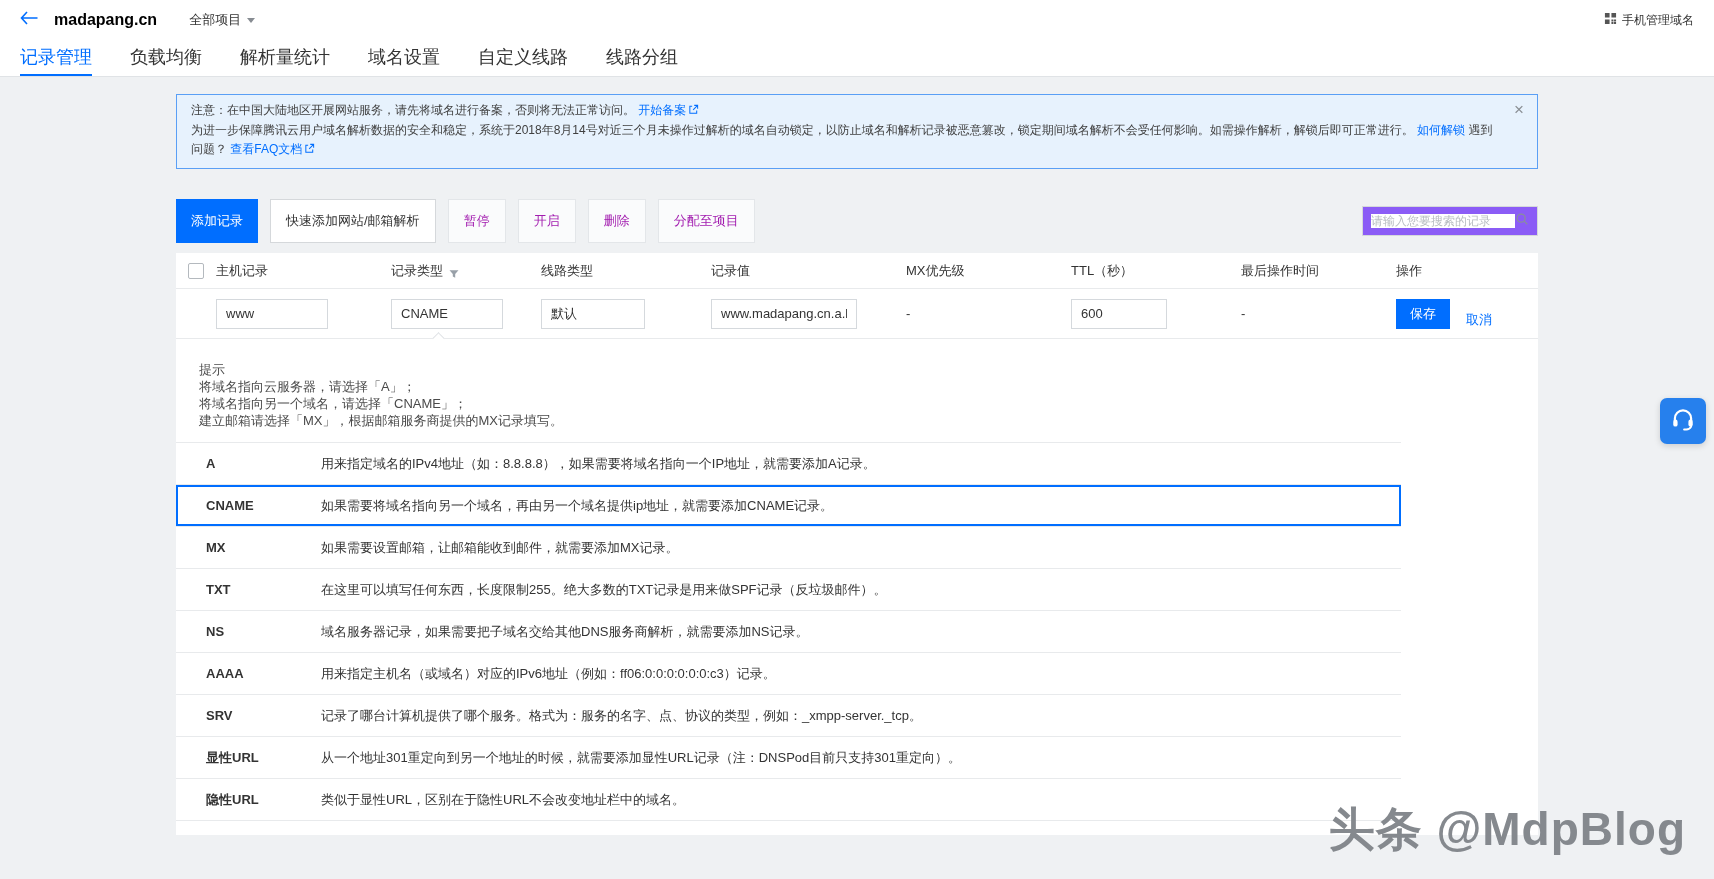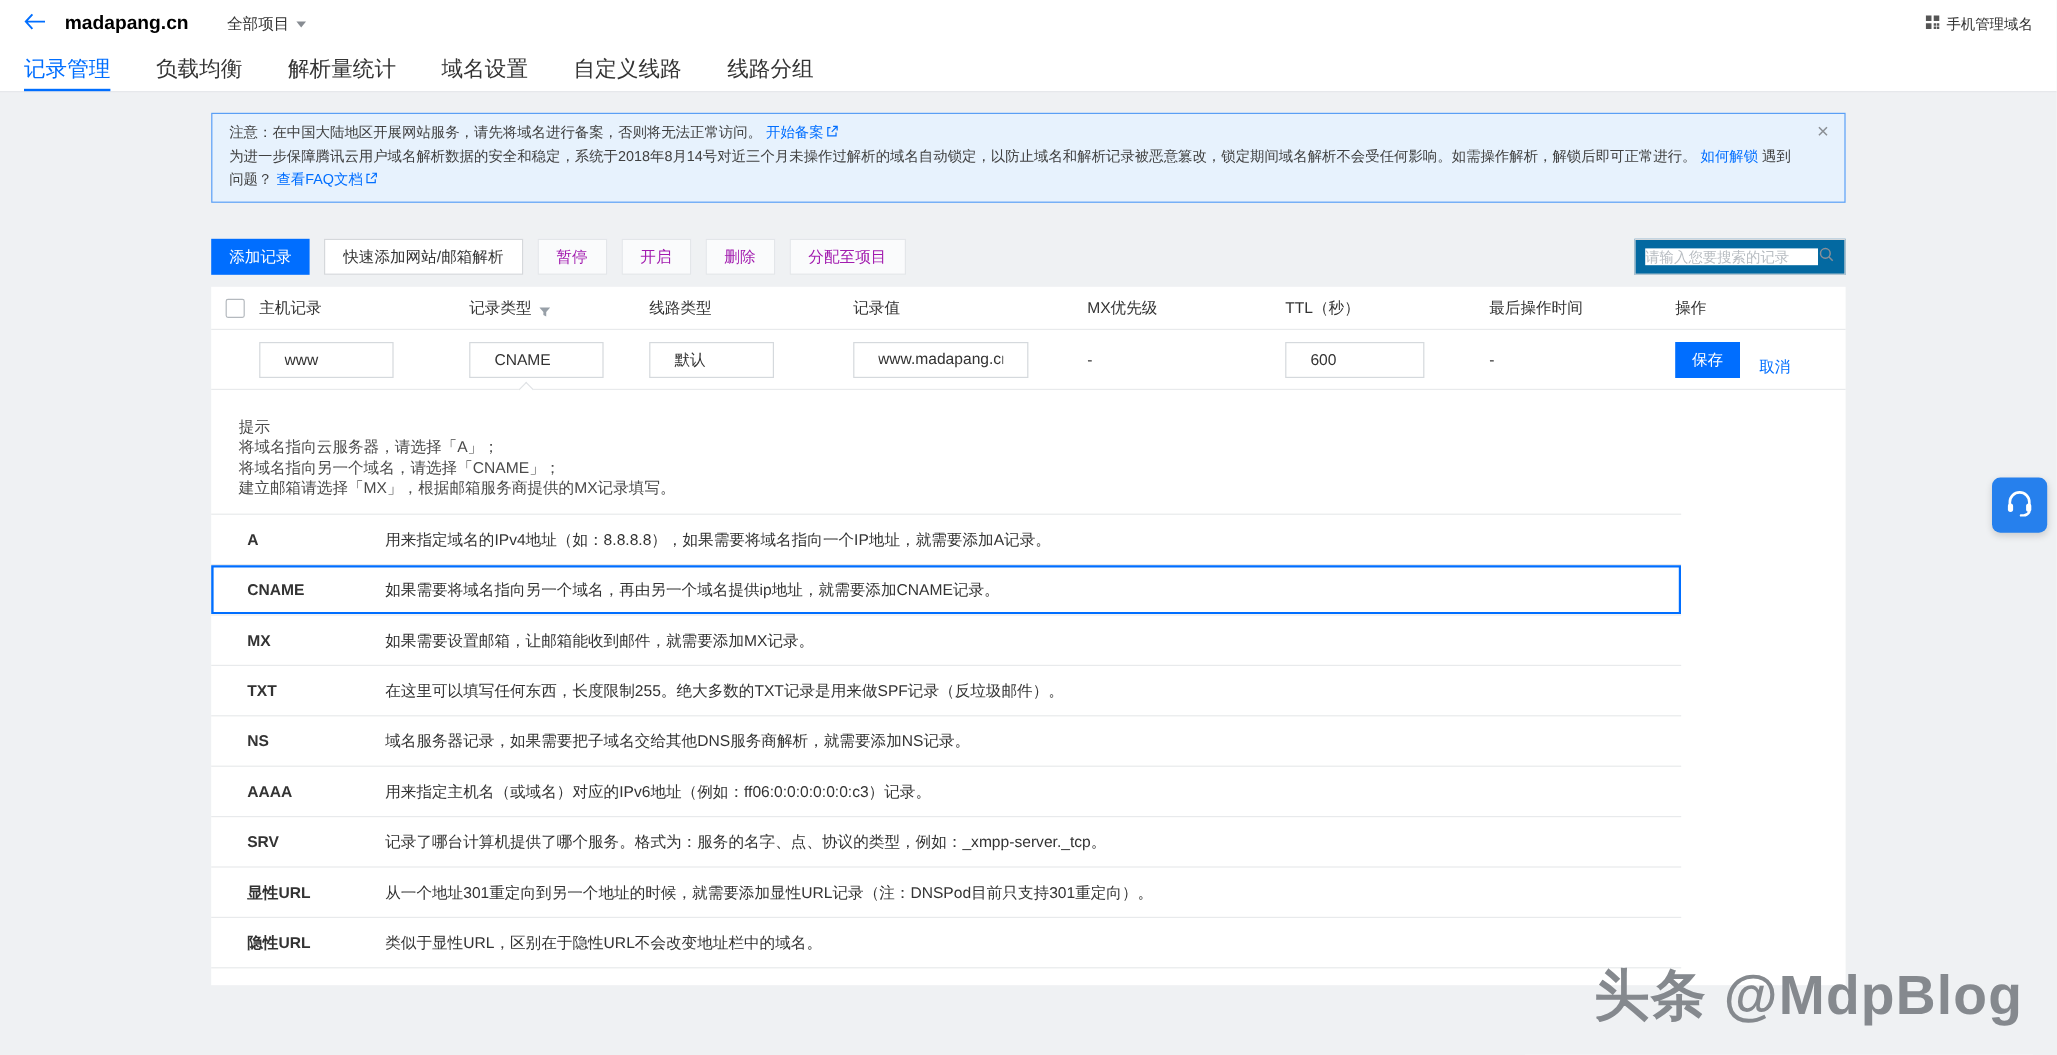--- a/index.html
+++ b/index.html
@@ -22,40 +22,40 @@
 
   
   .content { width:1362px; margin:0 auto; padding-top:17px; }
 
   .notice { position:relative; background:#e7f2fd; border:1px solid #5a9ff5; padding:6px 44px 8px 14px; font-size:12px; line-height:19px; color:#404040; }
   .notice a { color:#006eff; text-decoration:none; cursor:pointer; }
   .notice .ext-icon { display:inline-block; vertical-align:-1px; margin-left:2px; }
   .notice-close { position:absolute; right:13px; top:6px; font-size:17px; color:#8a8f94; cursor:pointer; line-height:17px; }
 
   .toolbar { margin-top:30px; display:flex; align-items:center; }
-  .btn { height:30px; line-height:28px; font-size:13px; padding:0 15px; border:1px solid transparent; cursor:pointer; }
+  .btn { height:44px; line-height:28px; font-size:13px; padding:0 15px; border:1px solid transparent; cursor:pointer; }
   .btn-primary { background:#006eff; color:#fff; line-height:30px; border:none; margin-right:12px; }
   .btn-default { background:#fff; color:#333; border-color:#d5d8db; margin-right:12px; }
   .btn-disabled { background:#fafbfc; color:#a21caf; border-color:#e3e6e9; margin-right:12px; cursor:default; }
-  .search-box { margin-left:auto; width:176px; height:30px; background:#0369a1; border:1px solid #d5d8db; display:flex; align-items:center; padding:0 8px; }
+  .search-box { margin-left:auto; width:176px; height:30px; background:#8b5cf6; border:1px solid #d5d8db; display:flex; align-items:center; padding:0 8px; }
   .search-box input { border:none; outline:none; flex:1; font-size:12px; color:#333; font-family:inherit; min-width:0; }
   .search-box input::placeholder { color:#b8bdc2; }
 
   
   .table-panel { margin-top:10px; background:#fff; padding-bottom:14px; }
   .thead { display:flex; align-items:center; height:36px; border-bottom:1px solid #e8eaec; font-size:13px; color:#333; }
   .cell { flex:none; display:flex; align-items:flex-end; }
   .c0{width:40px; justify-content:center;} .c1{width:175px;} .c2{width:150px;} .c3{width:170px;}
   .c4{width:195px;} .c5{width:165px;} .c6{width:170px;} .c7{width:155px;} .c8{width:142px;}
   .checkbox { width:16px; height:16px; border:1px solid #b4b9be; background:#fff; border-radius:2px; cursor:pointer; }
   .filter-icon { margin-left:5px; display:inline-flex; cursor:pointer; }
 
   .edit-row { position:relative; display:flex; align-items:center; height:50px; border-bottom:1px solid #e8eaec; font-size:13px; color:#333; }
-  .edit-row input { height:30px; border:1px solid #d5d9dd; padding:0 20px; font-size:13px; color:#333; outline:none; font-family:inherit; }
-  .in-host{width:112px;} .in-type{width:112px;} .in-line{width:104px;} .in-value{width:146px;} .in-ttl{width:116px;}
+  .edit-row input { height:30px; border:1px solid #d5d9dd; padding:0 9px; font-size:13px; color:#333; outline:none; font-family:inherit; }
+  .in-host{width:112px;} .in-type{width:112px;} .in-line{width:104px;} .in-value{width:146px;} .in-ttl{width:96px;}
   .btn-save { height:30px; padding:0 14px; background:#006eff; color:#fff; border:none; font-size:13px; cursor:pointer; }
   .link-cancel { margin-left:16px; color:#006eff; font-size:13px; text-decoration:none; cursor:pointer; }
   .dropdown-notch { position:absolute; left:258px; bottom:-5px; width:9px; height:9px; background:#fff; border-left:1px solid #dfe2e5; border-top:1px solid #dfe2e5; transform:rotate(45deg); z-index:2; }
 
   
   .tips { padding:22px 0 0 23px; font-size:13px; color:#4a4a4a; line-height:17px; }
   .tips .tip-title { margin-bottom:0; }
   .opt-list { margin-top:13px; width:1225px; border-top:1px solid #e8eaec; }
   .opt-row { display:flex; align-items:center; height:42px; border-bottom:1px solid #e8eaec; font-size:13px; cursor:pointer; }
   .opt-row.selected { box-shadow:inset 0 0 0 2px #006eff; }

